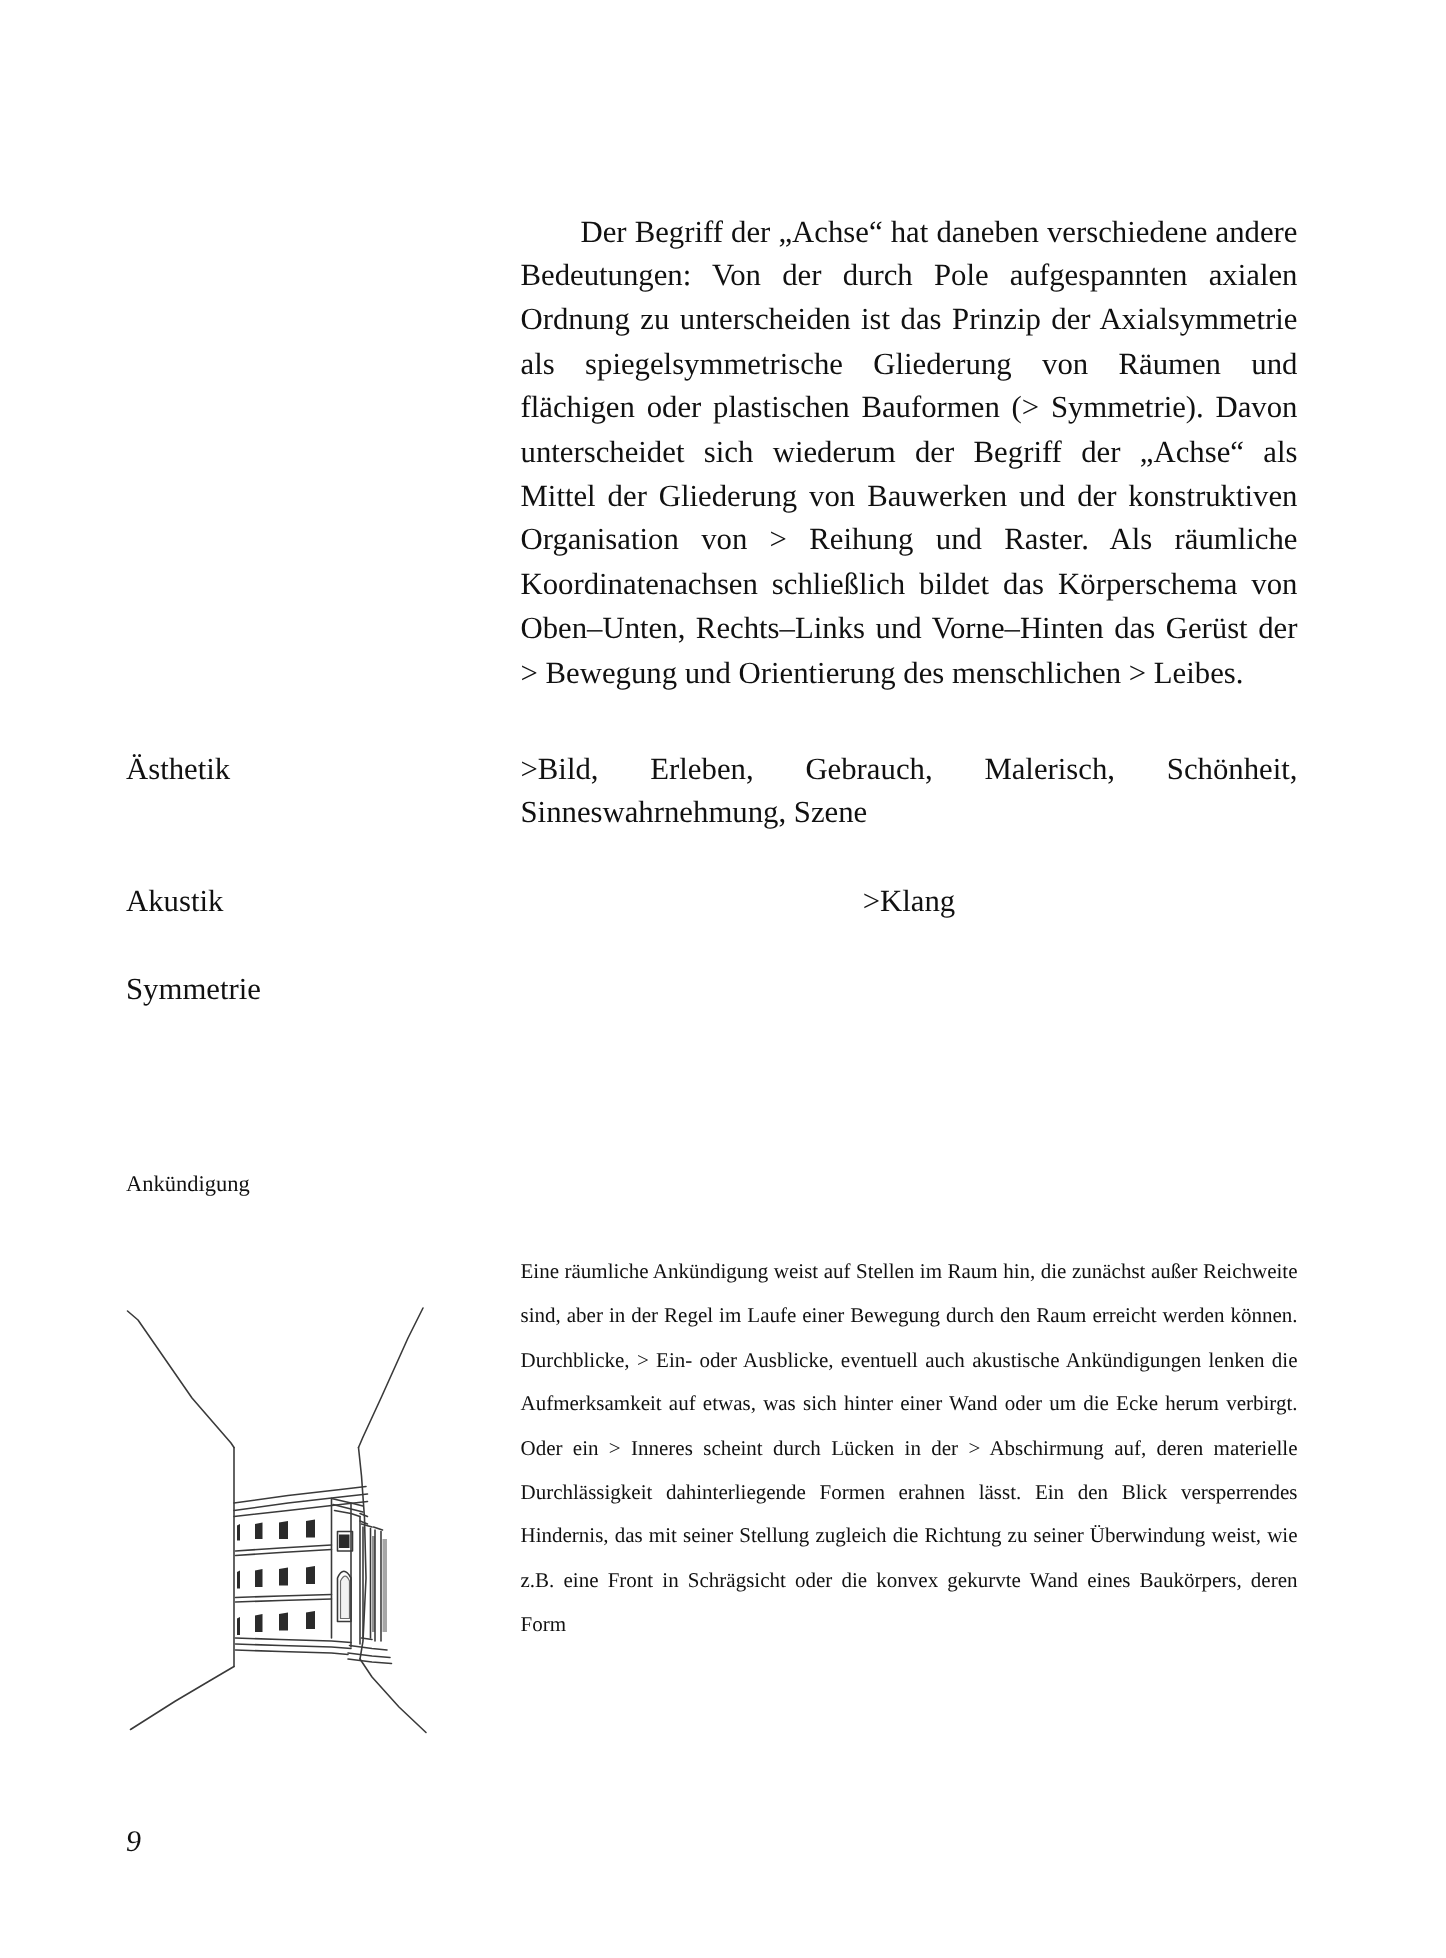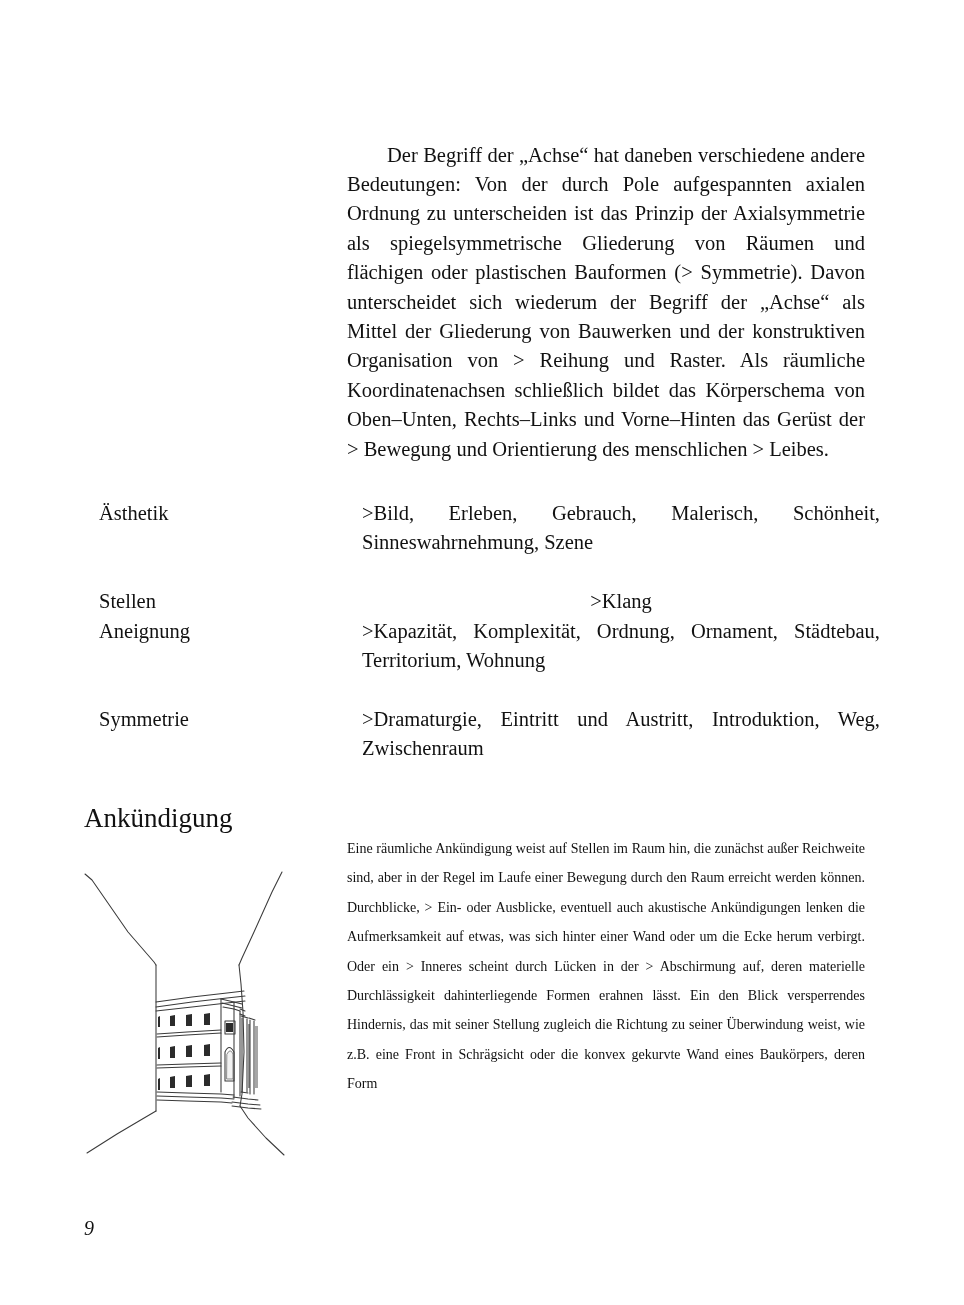--- a/index.html
+++ b/index.html
@@ -32,21 +32,20 @@
     text-indent: 40px;
     hyphens: manual;
   }
 
   
   .glossary {
     position: absolute;
     left: 84px;
     top: 499px;
     width: 781px;
-    margin-left: 15px;
   }
   .gl-row {
     position: relative;
     display: flex;
     align-items: flex-start;
     margin-bottom: 0px;
   }
   .gl-term {
     width: 263px;
     flex: 0 0 263px;
@@ -61,22 +60,22 @@
     text-justify: inter-word;
     hyphens: manual;
   }
   .gl-refs.nojust { text-align: center; }
   .gl-gap { height: 29.4px; }
 
   
   .entry-term {
     position: absolute;
     left: 84px;
-    top: 804px;
-    font-size: 27px;
+    top: 776px;
+    font-size: 15px;
     line-height: 29.4px;
   }
   .entry-body {
     position: absolute;
     left: 347px;
     top: 820px;
     width: 518px;
     font-size: 14px;
     line-height: 29.4px;
     text-align: justify;
@@ -113,35 +112,30 @@
 
   <div class="glossary">
 
     <div class="gl-row">
       <div class="gl-term">Ästhetik</div>
       <div class="gl-refs">&gt;Bild, Erleben, Gebrauch, Malerisch, Schönheit, Sinneswahrnehmung, Szene</div>
     </div>
     <div class="gl-gap"></div>
 
     <div class="gl-row">
-      <div class="gl-term">Stellen</div>
+      <div class="gl-term">Akustik</div>
       <div class="gl-refs nojust">&gt;Klang</div>
     </div>
 
 
-    <div class="gl-row">
-      <div class="gl-term">Aneignung</div>
-      <div class="gl-refs">&gt;Kapazität, Komplexität, Ordnung, Ornament, Städtebau, Territorium, Wohnung</div>
-    </div>
     <div class="gl-gap"></div>
 
 
     <div class="gl-row">
       <div class="gl-term">Symmetrie</div>
-      <div class="gl-refs">&gt;Dramaturgie, Eintritt und Austritt, Introduktion, Weg, Zwischenraum</div>
     </div>
 
   </div>
 
   <div class="entry-term">Ankündigung</div>
 
   <p class="entry-body">Eine räumliche Ankündigung weist auf Stellen im Raum hin, die zunächst außer Reichweite sind, aber in der Regel im Laufe einer Bewegung durch den Raum erreicht werden können. Durchblicke, &gt; Ein- oder Ausblicke, eventuell auch akustische Ankündigungen lenken die Aufmerksamkeit auf etwas, was sich hinter einer Wand oder um die Ecke herum verbirgt. Oder ein &gt; Inneres scheint durch Lücken in der &gt; Abschirmung auf, deren materielle Durchlässigkeit dahinterliegende Formen erahnen lässt. Ein den Blick versperrendes Hindernis, das mit seiner Stellung zugleich die Richtung zu seiner Überwindung weist, wie z.B. eine Front in Schrägsicht oder die konvex gekurvte Wand eines Baukörpers, deren Form</p>
 
   <div class="figure">
     <svg viewBox="0 0 224 296" xmlns="http://www.w3.org/2000/svg" fill="none" stroke="#3a3a3a" stroke-width="1.05" stroke-linecap="round" stroke-linejoin="round">

